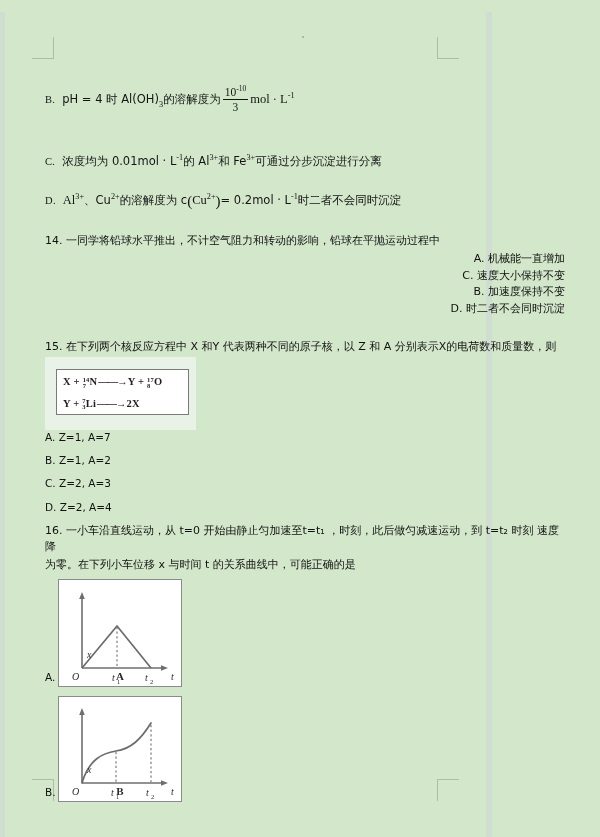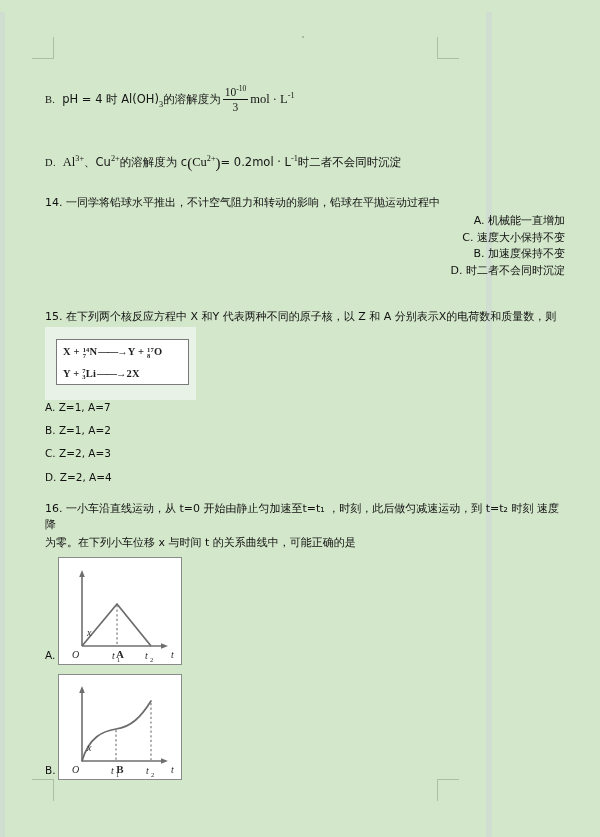--- a/index.html
+++ b/index.html
@@ -129,21 +129,21 @@
     padding-top: 1px;
     font-size: 11.5px;
   }
   .paren-big {
     font-size: 15px;
     vertical-align: -2px;
   }
 
   
   .q {
-    margin-top: 16px;
+    margin-top: 8px;
   }
   .q-stem {
     font-family: "DejaVu Sans", sans-serif;
     font-size: 11px;
     color: #111;
     line-height: 1.45;
     margin-bottom: 2px;
   }
   .q-opt {
     font-family: "DejaVu Sans", sans-serif;
@@ -264,20 +264,23 @@
     </div>
   <div class="speck"></div>
   <div class="bottom-smudge"></div>
 
   <div class="content">
 
     <div class="chem-line">
       <span class="opt">B.</span><span class="cn">pH = 4 时 Al(OH)</span><sub>3</sub><span class="cn">的溶解度为</span><span class="frac"><span class="num"><span>10</span><sup>-10</sup></span><span class="den">3</span></span><span>mol · L</span><sup>-1</sup>
     </div>
 
+    <div class="chem-line">
+      <span class="opt">C.</span><span class="cn">浓度均为 0.01mol · L</span><sup>-1</sup><span class="cn">的 Al</span><sup>3+</sup><span class="cn">和 Fe</span><sup>3+</sup><span class="cn">可通过分步沉淀进行分离</span>
+    </div>
 
     <div class="chem-line">
       <span class="opt">D.</span><span>Al</span><sup>3+</sup><span class="cn">、Cu</span><sup>2+</sup><span class="cn">的溶解度为 c</span><span class="paren-big">(</span><span>Cu</span><sup>2+</sup><span class="paren-big">)</span><span class="cn">= 0.2mol · L</span><sup>-1</sup><span class="cn">时二者不会同时沉淀</span>
     </div>
 
     <div class="q">
       <div class="q-stem">14. 一同学将铅球水平推出，不计空气阻力和转动的影响，铅球在平抛运动过程中</div>
       <div class="q-opt">A. 机械能一直增加</div>
       <div class="q-opt">C. 速度大小保持不变</div>
       <div class="q-opt">B. 加速度保持不变</div>

